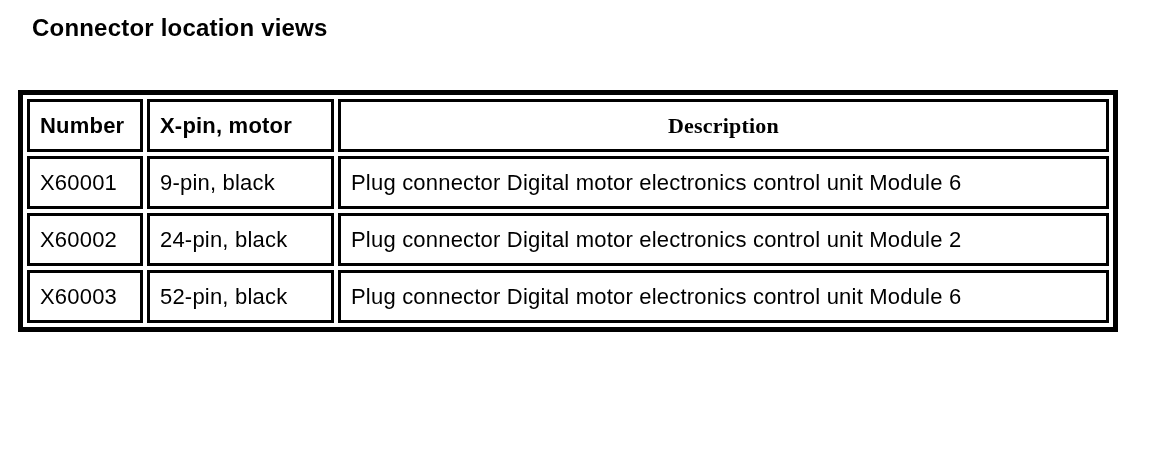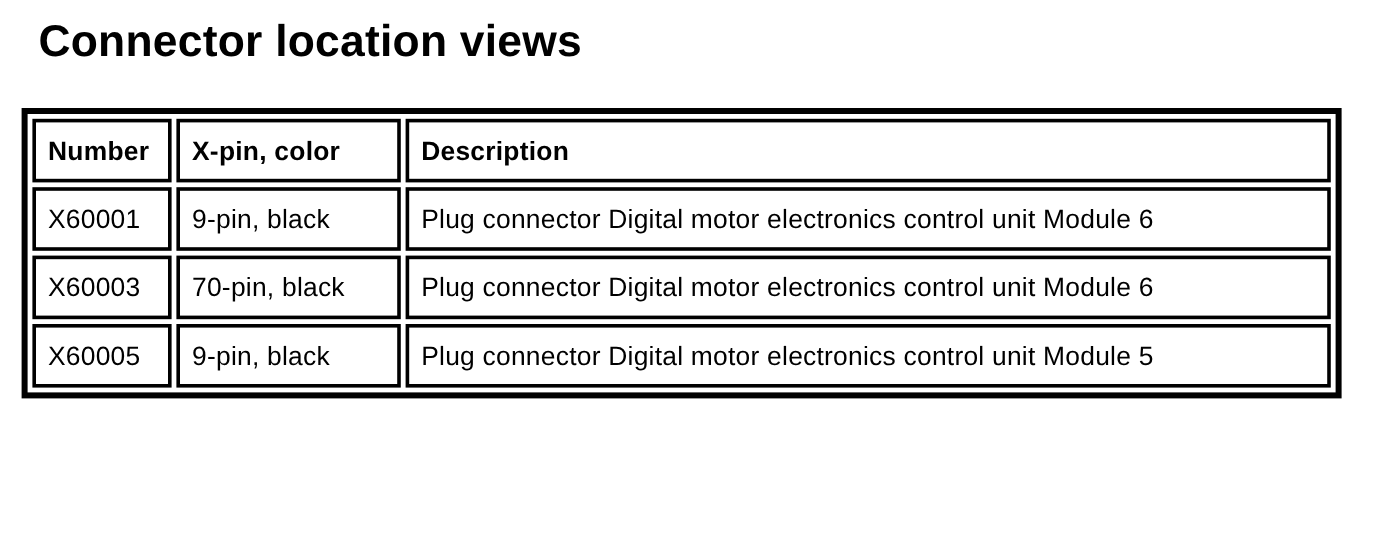--- a/index.html
+++ b/index.html
@@ -13,21 +13,21 @@
     height: 462px;
     background: #ffffff;
     color: #000000;
     font-family: "Liberation Sans", sans-serif;
     overflow: hidden;
   }
   .title {
     position: absolute;
     left: 32px;
     top: 14px;
-    font-size: 37px;
+    font-size: 24px;
     font-weight: bold;
     letter-spacing: 0.2px;
     white-space: nowrap;
     text-align: right;
   }
   table.connector {
     position: absolute;
     left: 18px;
     top: 90px;
     width: 1100px;
@@ -49,20 +49,22 @@
     overflow: hidden;
     letter-spacing: 0.2px;
     background: #ffffff;
   }
   table.connector th {
     font-weight: bold;
     text-align: left;
     margin-top: 47px;
   }
   table.connector th.desc {
+    text-align: center;
+    font-family: Liberation Serif, serif;
   }
   table.connector td {
     font-weight: normal;
     text-align: left;
   }
 </style>
 </head>
 <body>
 
 <div class="page">
@@ -71,36 +73,36 @@
 
   <table class="connector">
     <colgroup>
       <col style="width:116px">
       <col style="width:187px">
       <col>
     </colgroup>
     <thead>
       <tr>
         <th>Number</th>
-        <th>X-pin, color</th>
+        <th>X-pin, motor</th>
         <th class="desc">Description</th>
       </tr>
     </thead>
     <tbody>
       <tr>
         <td>X60001</td>
         <td>9-pin, black</td>
         <td>Plug connector Digital motor electronics control unit Module 6</td>
       </tr>
       <tr>
-        <td>X60003</td>
-        <td>70-pin, black</td>
-        <td>Plug connector Digital motor electronics control unit Module 6</td>
+        <td>X60002</td>
+        <td>24-pin, black</td>
+        <td>Plug connector Digital motor electronics control unit Module 2</td>
       </tr>
       <tr>
-        <td>X60005</td>
-        <td>9-pin, black</td>
-        <td>Plug connector Digital motor electronics control unit Module 5</td>
+        <td>X60003</td>
+        <td>52-pin, black</td>
+        <td>Plug connector Digital motor electronics control unit Module 6</td>
       </tr>
     </tbody>
   </table>
 
 </div>
 
 </body></html>

